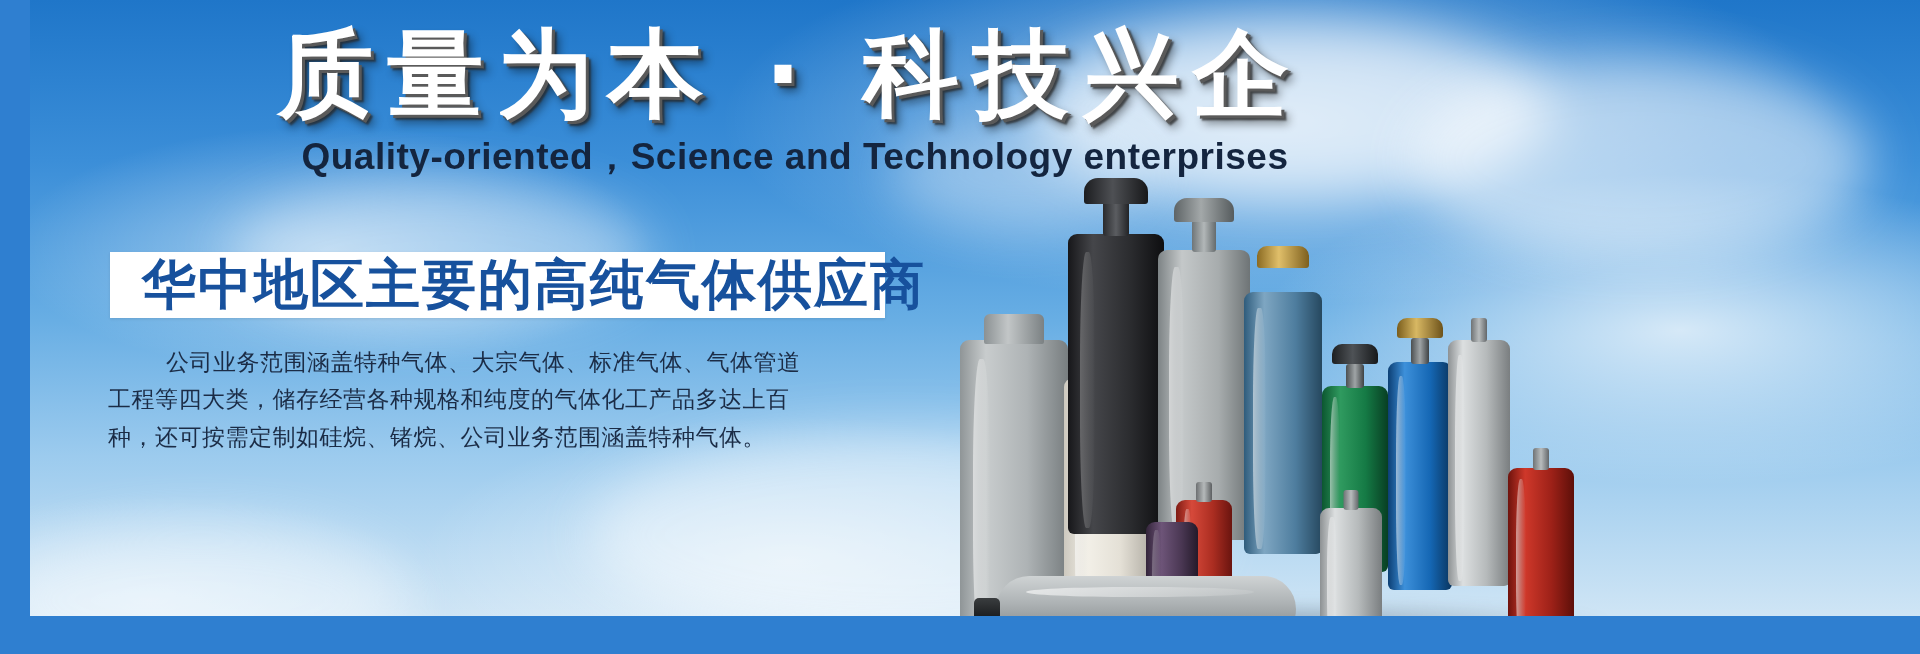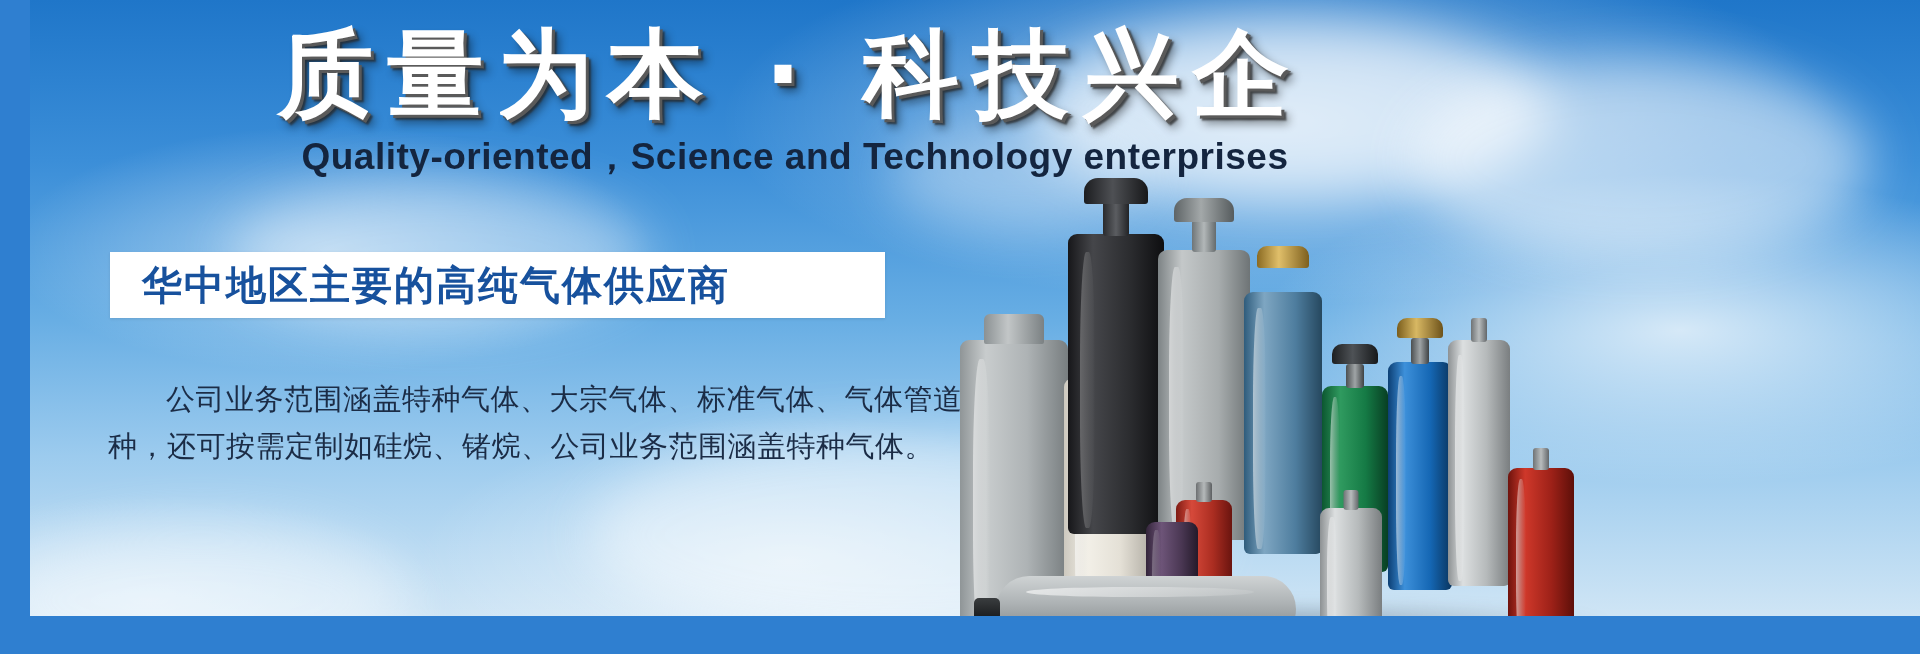--- a/index.html
+++ b/index.html
@@ -47,29 +47,29 @@
   }
 
   
   .slogan-box{
     position:absolute;left:80px;top:252px;width:775px;height:66px;
     background:#ffffff;display:flex;align-items:center;
     box-shadow:0 1px 3px rgba(0,0,0,.10);
   }
   .slogan-text{
     font-family:"DejaVu Sans","Liberation Sans",sans-serif;
-    font-size:40px;font-weight:bold;color:#17519d;
+    font-size:54px;font-weight:bold;color:#17519d;
     letter-spacing:2px;padding-left:32px;white-space:nowrap;
   }
 
   
   .para{
-    position:absolute;left:78px;top:376px;width:790px;
+    position:absolute;left:78px;top:344px;width:790px;
     font-family:Liberation Sans, sans-serif;
-    font-size:29px;color:#1b2c46;line-height:1.62;
+    font-size:23px;color:#1b2c46;line-height:1.62;
     letter-spacing:.5px;
   }
   .para .ln{display:block;white-space:nowrap;}
   .para .ln.first{text-indent:58px;}
 
   
   .cylinders{position:absolute;left:930px;top:150px;width:640px;height:500px;}
   .cyl{position:absolute;bottom:0;border-radius:9px 9px 6px 6px;}
   .cyl .neck{position:absolute;left:50%;transform:translateX(-50%);border-radius:3px;}
   .cyl .cap{position:absolute;left:50%;transform:translateX(-50%);border-radius:6px 6px 2px 2px;}
@@ -98,20 +98,21 @@
   <div class="headline">质量为本 · 科技兴企</div>
 
   <div class="subhead">Quality-oriented，Science and Technology enterprises</div>
 
   <div class="slogan-box">
     <span class="slogan-text">华中地区主要的高纯气体供应商</span>
   </div>
 
   <div class="para">
     <span class="ln first">公司业务范围涵盖特种气体、大宗气体、标准气体、气体管道</span>
+    <span class="ln">工程等四大类，储存经营各种规格和纯度的气体化工产品多达上百</span>
     <span class="ln">种，还可按需定制如硅烷、锗烷、公司业务范围涵盖特种气体。</span>
   </div>
 
   <div class="ground-shadow"></div>
 
   <div class="cylinders">
 
     <div class="cyl" style="left:0px;width:108px;height:310px;background:linear-gradient(90deg,#8f9597 0%,#c8cccd 24%,#aeb3b5 62%,#787e80 100%);">
       <div class="cap" style="top:-26px;width:60px;height:30px;background:linear-gradient(90deg,#8b9193,#c2c6c7 40%,#7b8183);"></div>
       <div class="sheen"></div>

